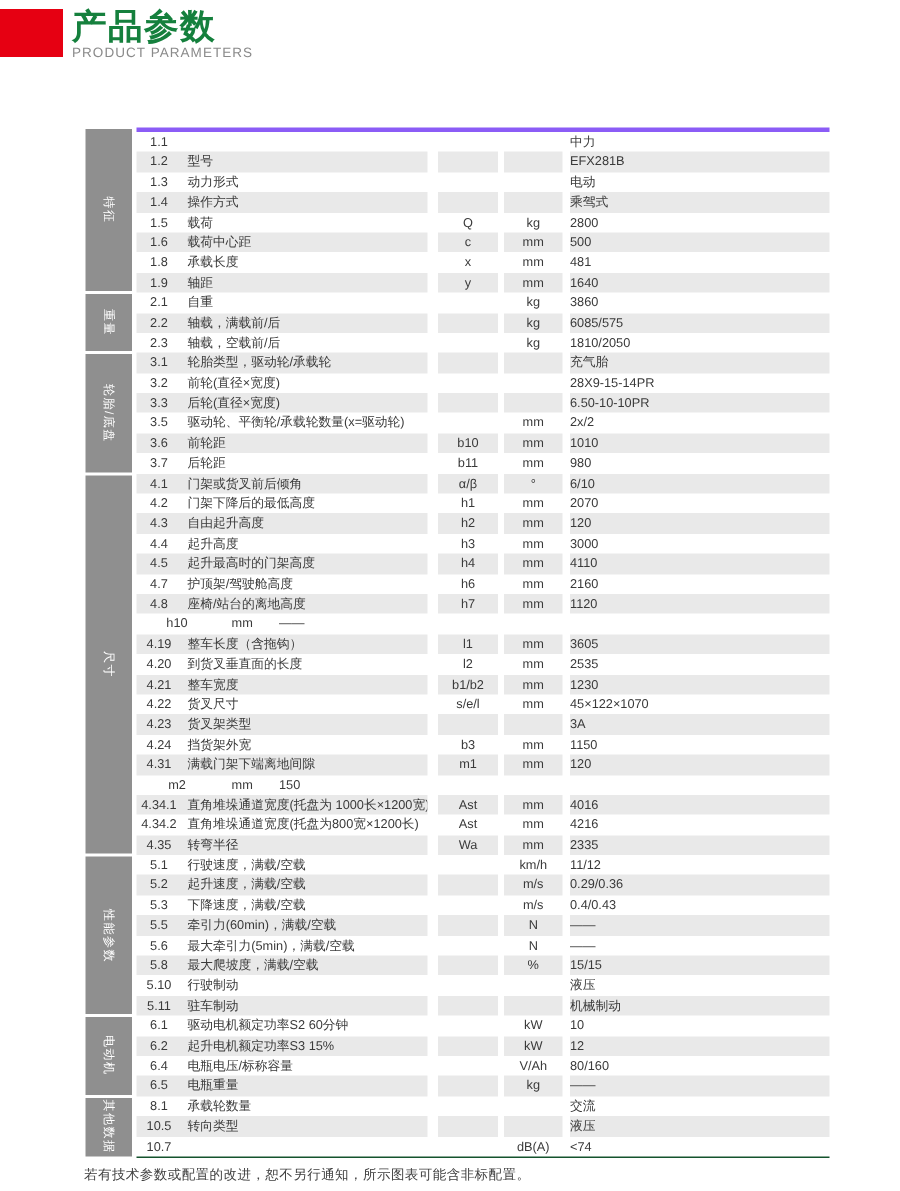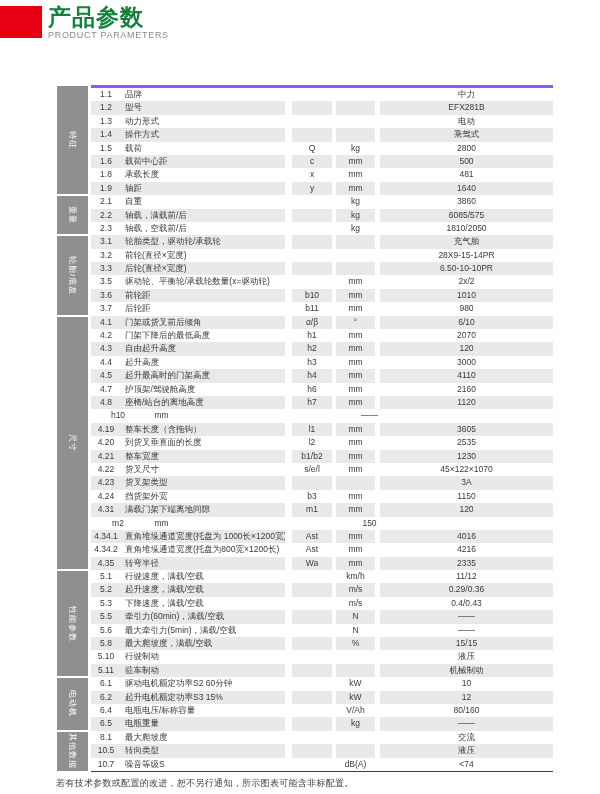--- a/index.html
+++ b/index.html
@@ -28,21 +28,21 @@
   .section:last-child .rows{border-bottom:1px solid #14532d;}
   .row{display:flex;height:13.4px;line-height:13.4px;font-size:8.5px;color:#3a3a3a;white-space:nowrap;}
   .seg1{width:194px;display:flex;overflow:hidden;}
   .c-no{width:30px;text-align:center;flex:none;}
   .c-desc{flex:1;padding-left:4px;overflow:hidden;}
   .gap1{width:7px;flex:none;}
   .c-sym{width:40px;text-align:center;flex:none;}
   .gap2{width:4px;flex:none;}
   .c-unit{width:39px;text-align:center;flex:none;}
   .gap3{width:5px;flex:none;}
-  .c-val{flex:1;text-align:center;overflow:hidden;}
+  .c-val{flex:1;overflow:hidden;}
   .row.striped .seg{background:#e9e9e9;}
   
   .footer-note{position:absolute;left:56px;top:777px;font-size:9px;color:#404040;letter-spacing:0.3px;}
 </style>
 </head>
 <body>
 
 <div class="header">
   <div class="red-square"></div>
   <div class="header-text">
@@ -51,21 +51,20 @@
   </div>
 </div>
 
 <div class="spec-table">
     <div class="section">
       <div class="section-label">特征</div>
       <div class="rows">
         <div class="row">
           <div class="seg1 seg">
             <div class="c-no">1.1</div>
-            <div class="c-desc">品牌</div>
           </div>
           <div class="gap1"></div>
           <div class="c-sym seg"></div>
           <div class="gap2"></div>
           <div class="c-unit seg"></div>
           <div class="gap3"></div>
           <div class="c-val seg">中力</div>
         </div>
         <div class="row striped">
           <div class="seg1 seg">
@@ -649,21 +648,21 @@
           <div class="c-val seg">——</div>
         </div>
       </div>
     </div>
     <div class="section">
       <div class="section-label">其他数据</div>
       <div class="rows">
         <div class="row">
           <div class="seg1 seg">
             <div class="c-no">8.1</div>
-            <div class="c-desc">最大爬坡度</div>
+            <div class="c-desc">承载轮数量</div>
           </div>
           <div class="gap1"></div>
           <div class="c-sym seg"></div>
           <div class="gap2"></div>
           <div class="c-unit seg"></div>
           <div class="gap3"></div>
           <div class="c-val seg">交流</div>
         </div>
         <div class="row striped">
           <div class="seg1 seg">
@@ -673,21 +672,20 @@
           <div class="gap1"></div>
           <div class="c-sym seg"></div>
           <div class="gap2"></div>
           <div class="c-unit seg"></div>
           <div class="gap3"></div>
           <div class="c-val seg">液压</div>
         </div>
         <div class="row">
           <div class="seg1 seg">
             <div class="c-no">10.7</div>
-            <div class="c-desc">噪音等级S</div>
           </div>
           <div class="gap1"></div>
           <div class="c-sym seg"></div>
           <div class="gap2"></div>
           <div class="c-unit seg">dB(A)</div>
           <div class="gap3"></div>
           <div class="c-val seg">&lt;74</div>
         </div>
       </div>
     </div>

